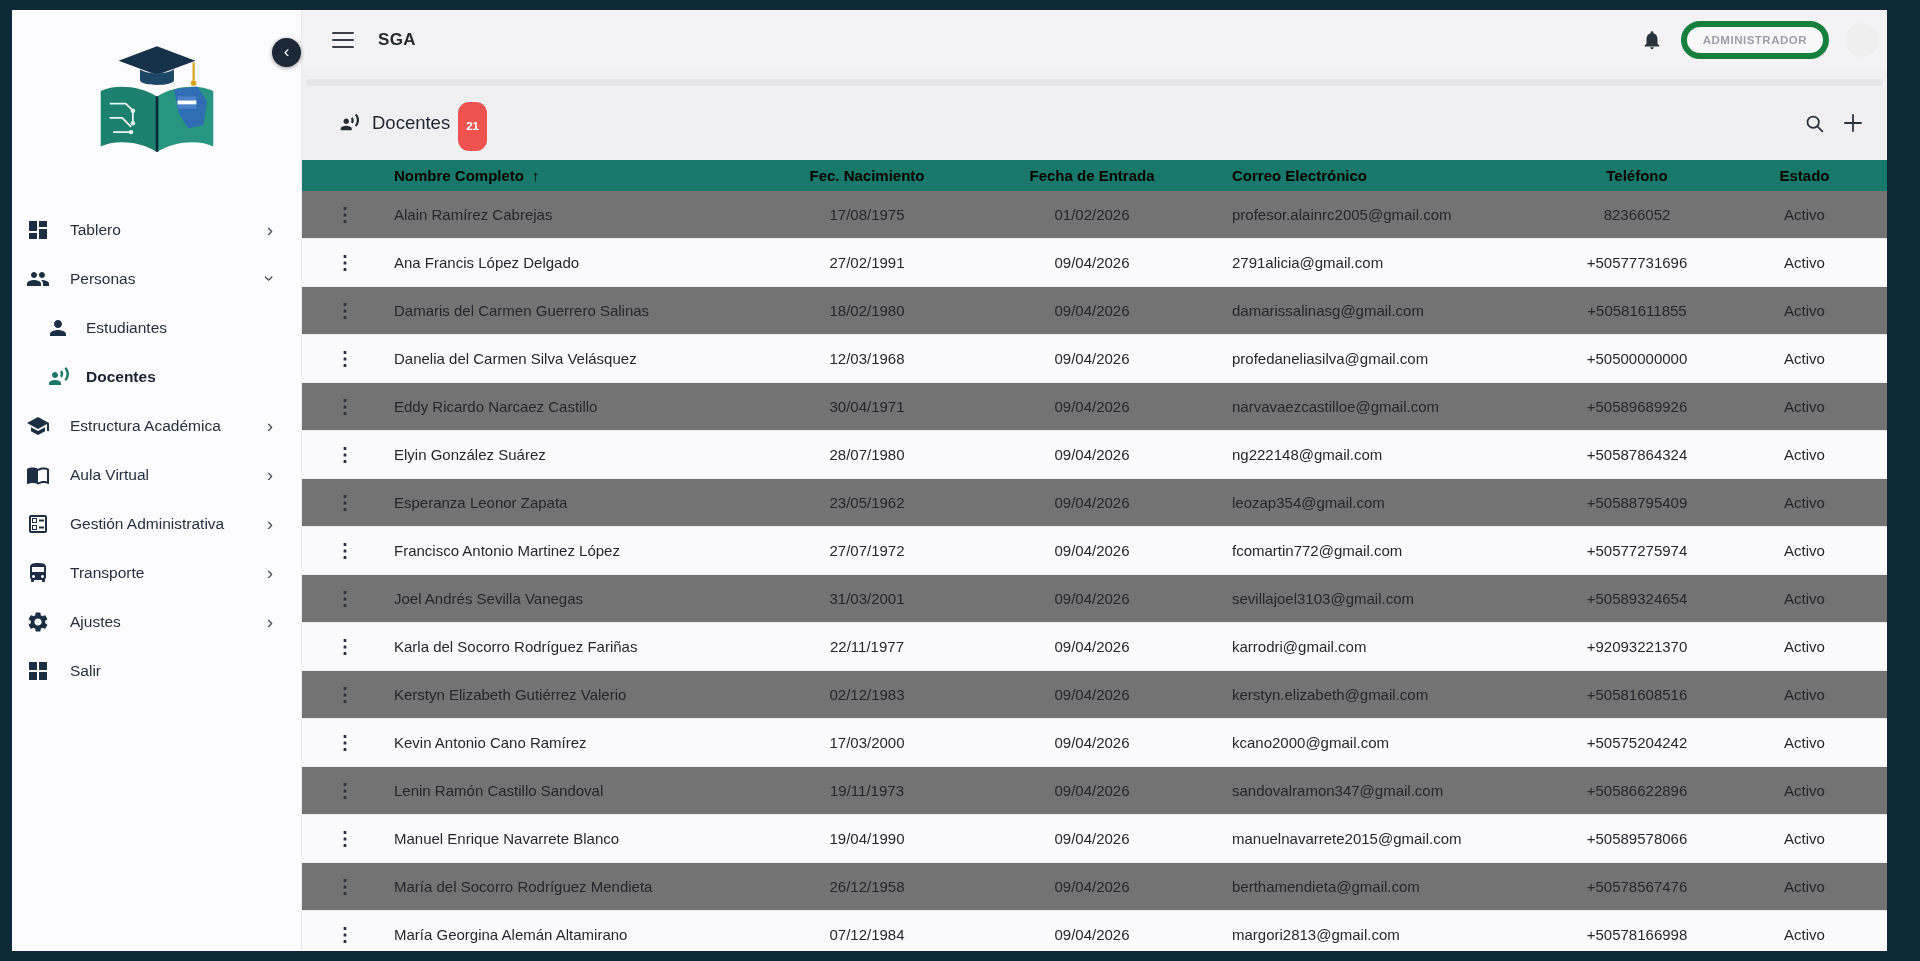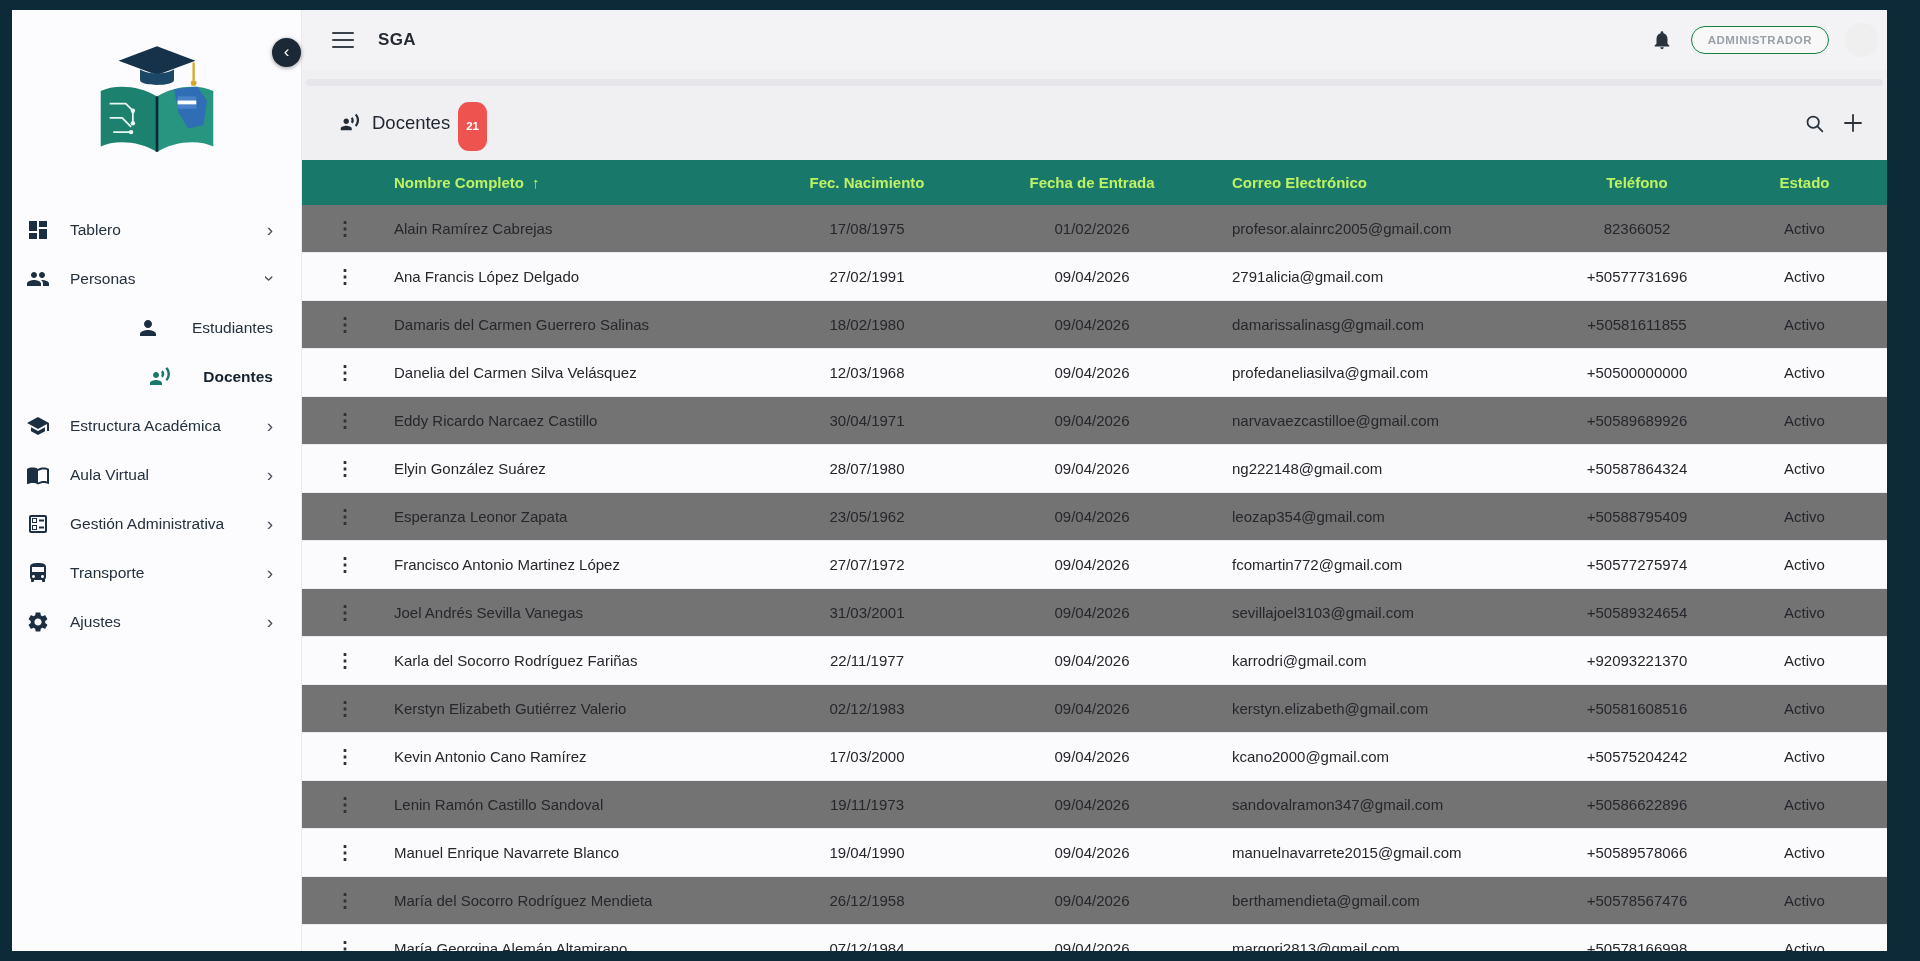--- a/index.html
+++ b/index.html
@@ -24,41 +24,41 @@
   .collapse-btn{
     position:absolute; top:28px; right:0; width:29px; height:29px; border-radius:50%;
     background:#1b2836; color:#fff; border:none; display:flex; align-items:center; justify-content:center;
     font-size:17px; line-height:1; cursor:pointer; box-shadow:0 1px 4px rgba(0,0,0,.4); z-index:5; padding-bottom:2px;
   }
   .side-menu{display:flex; flex-direction:column;}
   .side-item{
     height:49px; display:flex; align-items:center; padding:0 28px 0 14px; gap:20px;
     cursor:pointer; color:var(--ink); font-size:15.5px; font-weight:500;
   }
-  .side-item.sub{padding-left:34px; gap:32px;justify-content:flex-end;}
+  .side-item.sub{padding-left:34px; gap:16px;}
   .s-icon{width:24px; height:24px; flex:none; color:#1c2f42; display:flex; align-items:center; justify-content:center;}
   .s-icon svg{width:100%; height:100%;}
   .side-item.active .s-icon{color:var(--accent-teal);}
   .side-item.active .s-label{font-weight:700; color:#16222f;}
   .s-chevron{margin-left:auto; color:#4a515b; font-size:19px; line-height:1; display:inline-block;}
   .s-chevron.down{transform:rotate(90deg);}
   
   .main{flex:1; min-width:0; display:flex; flex-direction:column;}
   .app-header{
     height:60px; flex:none; background:var(--header-bg); display:flex; align-items:center;
     padding:0 8px 0 30px; box-shadow:0 1px 0 #e2e2e7;
   }
   .hamburger{width:22px; height:16px; display:flex; flex-direction:column; justify-content:space-between; background:none; border:none; cursor:pointer;}
   .hamburger span{display:block; height:2px; background:#39404a; border-radius:1px;}
   .app-title{margin-left:24px; font-size:17px; font-weight:700; color:#252a31; letter-spacing:.3px;}
   .header-right{margin-left:auto; display:flex; align-items:center; gap:18px;}
   .icon-btn{background:none; border:none; cursor:pointer; color:#2a323c; display:flex; align-items:center; justify-content:center;}
   .bell-btn svg{width:22px; height:22px;}
   .role-pill{
-    border:1px solid #15803d; border-radius:999px; background:rgba(255,255,255,.4);
+    border:6px solid #15803d; border-radius:999px; background:rgba(255,255,255,.4);
     color:#9aa0a9; font-size:11.5px; font-weight:600; letter-spacing:.5px;
     padding:7px 16px; cursor:pointer; font-family:inherit;
   }
   .avatar{
     width:34px; height:34px; border-radius:50%; margin-left:-2px; cursor:pointer; border:none; flex:none;
     background:
       radial-gradient(circle at 50% 32%, #caa邃88 0, transparent 0),
       radial-gradient(circle at 50% 30%, #c9a888 10px, transparent 11px),
       linear-gradient(135deg,#8d9aa5,#5f6c78);
   }
@@ -76,21 +76,21 @@
   .section-actions{margin-left:auto; display:flex; align-items:center; gap:16px;}
   .search-btn svg{width:21px; height:21px;}
   .add-btn svg{width:24px; height:24px;}
   
   .table{flex:1; display:flex; flex-direction:column; overflow:hidden;}
   .thead,.trow{
     display:grid;
     grid-template-columns:86px 354px 250px 200px 360px 170px 1fr;
     align-items:center;
   }
-  .thead{height:45px; flex:none; background:var(--table-header-bg); color:#bef264; font-size:15px; font-weight:700;}
+  .thead{height:31px; flex:none; background:var(--table-header-bg); color:#000000; font-size:15px; font-weight:700;}
   .tbody{flex:1; overflow:hidden;}
   .trow{height:48px; background:#737373; border-bottom:1px solid #ededf0; font-size:15px; color:var(--cell-ink);}
   .trow:nth-child(even){background:#fbfbfd;}
   .cell{min-width:0; white-space:nowrap; overflow:hidden; text-overflow:ellipsis;}
   .c-actions{justify-self:center;}
   .c-name{padding-left:6px; text-align:left; display:flex; align-items:center; gap:8px;}
   .c-birth,.c-entry,.c-phone,.c-status{text-align:center;}
   .c-email{padding-left:40px; text-align:left;}
   .sort{font-weight:400; font-size:15px;}
   .dots{background:none; border:none; cursor:pointer; color:#2c323b; font-size:19px; line-height:1; padding:4px 8px;}
@@ -203,20 +203,29 @@
   </div>
       <div class="side-item">
     <span class="s-icon">
           <svg viewBox="0 0 24 24" fill="currentColor">
             <path d="M19.14 12.94c.04-.3.06-.61.06-.94 0-.32-.02-.64-.07-.94l2.03-1.58c.18-.14.23-.41.12-.61l-1.92-3.32c-.12-.22-.37-.29-.59-.22l-2.39.96c-.5-.38-1.03-.7-1.62-.94l-.36-2.54c-.04-.24-.24-.41-.48-.41h-3.84c-.24 0-.43.17-.47.41l-.36 2.54c-.59.24-1.13.57-1.62.94l-2.39-.96c-.22-.08-.47 0-.59.22L2.74 8.87c-.12.21-.08.47.12.61l2.03 1.58c-.05.3-.09.63-.09.94s.02.64.07.94l-2.03 1.58c-.18.14-.23.41-.12.61l1.92 3.32c.12.22.37.29.59.22l2.39-.96c.5.38 1.03.7 1.62.94l.36 2.54c.05.24.24.41.48.41h3.84c.24 0 .44-.17.47-.41l.36-2.54c.59-.24 1.13-.56 1.62-.94l2.39.96c.22.08.47 0 .59-.22l1.92-3.32c.12-.22.07-.47-.12-.61l-2.01-1.58zM12 15.6c-1.98 0-3.6-1.62-3.6-3.6s1.62-3.6 3.6-3.6 3.6 1.62 3.6 3.6-1.62 3.6-3.6 3.6z"></path>
           </svg>
         </span>
     <span class="s-label">Ajustes</span>
     <span class="s-chevron right">›</span>
   </div>
+      <div class="side-item">
+    <span class="s-icon">
+          <svg viewBox="0 0 24 24" fill="currentColor">
+            <path d="M3 3h8v8H3V3zm10 0h8v8h-8V3zM3 13h8v8H3v-8zm10 0h8v8h-8v-8z"></path>
+          </svg>
+        </span>
+    <span class="s-label">Salir</span>
+
+  </div>
     </nav>
 </aside>
 
 <div class="main">
 
   <header class="app-header">
     <button class="hamburger">
         <span></span>
         <span></span>
         <span></span>

